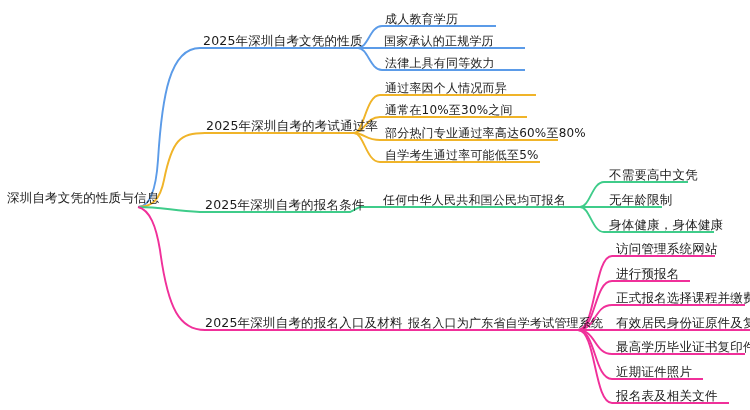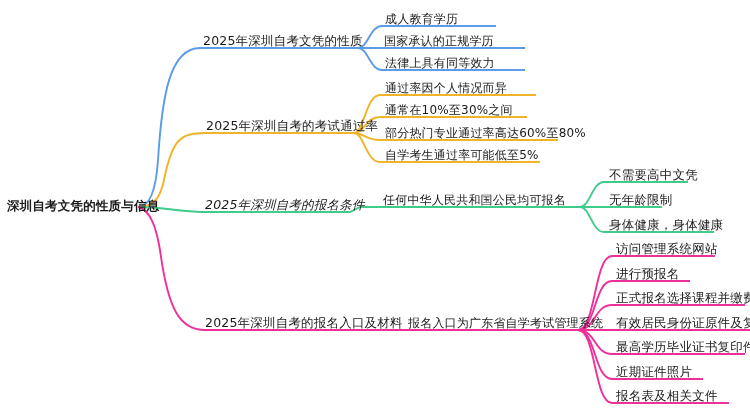--- a/index.html
+++ b/index.html
@@ -114,34 +114,34 @@
     <path d="M138,207 C150,210 156,226 160,250 C168,310 180,330 205,330 L578,330" fill="none" stroke="#F0309A" stroke-width="1.9"></path>
     <path d="M578,330 C596,330 594,256 612,256 L715,256" fill="none" stroke="#F0309A" stroke-width="1.9"></path>
     <path d="M578,330 C596,330 594,281 612,281 L690,281" fill="none" stroke="#F0309A" stroke-width="1.9"></path>
     <path d="M578,330 C596,330 594,305 612,305 L745,305" fill="none" stroke="#F0309A" stroke-width="1.9"></path>
     <path d="M578,330 L612,330 L750,330" fill="none" stroke="#F0309A" stroke-width="1.9"></path>
     <path d="M578,330 C596,330 594,354 612,354 L745,354" fill="none" stroke="#F0309A" stroke-width="1.9"></path>
     <path d="M578,330 C596,330 594,379 612,379 L703,379" fill="none" stroke="#F0309A" stroke-width="1.9"></path>
     <path d="M578,330 C596,330 594,403 612,403 L729,403" fill="none" stroke="#F0309A" stroke-width="1.9"></path>
   </svg>
 
-  <div class="node node-root" style="left:7px; top:200px;font-weight:bold;">深圳自考文凭的性质与信息</div>
+  <div class="node node-root" style="left:7px; top:192px;">深圳自考文凭的性质与信息</div>
 
   <div class="node node-l1" style="left:203px; top:35px;">2025年深圳自考文凭的性质</div>
   <div class="node node-l2" style="left:385px; top:13px;">成人教育学历</div>
   <div class="node node-l2" style="left:384px; top:35px;">国家承认的正规学历</div>
   <div class="node node-l2" style="left:385px; top:57px;">法律上具有同等效力</div>
 
   <div class="node node-l1" style="left:206px; top:120px;text-align:center;">2025年深圳自考的考试通过率</div>
   <div class="node node-l2" style="left:385px; top:82px;">通过率因个人情况而异</div>
   <div class="node node-l2" style="left:385px; top:104px;">通常在10%至30%之间</div>
   <div class="node node-l2" style="left:385px; top:127px;">部分热门专业通过率高达60%至80%</div>
   <div class="node node-l2" style="left:385px; top:149px;">自学考生通过率可能低至5%</div>
 
-  <div class="node node-l1" style="left:205px; top:199px;font-style:italic;">2025年深圳自考的报名条件</div>
+  <div class="node node-l1" style="left:205px; top:199px;">2025年深圳自考的报名条件</div>
   <div class="node node-l2" style="left:383px; top:194px;">任何中华人民共和国公民均可报名</div>
   <div class="node node-l3" style="left:609px; top:169px;">不需要高中文凭</div>
   <div class="node node-l3" style="left:609px; top:194px;">无年龄限制</div>
   <div class="node node-l3" style="left:609px; top:219px;">身体健康，身体健康</div>
 
   <div class="node node-l1" style="left:205px; top:317px;">2025年深圳自考的报名入口及材料</div>
   <div class="node node-l3" style="left:616px; top:243px;">访问管理系统网站</div>
   <div class="node node-l2" style="left:408px; top:317px;">报名入口为广东省自学考试管理系统</div>
   <div class="node node-l3" style="left:616px; top:268px;">进行预报名</div>
   <div class="node node-l3" style="left:616px; top:292px;">正式报名选择课程并缴费</div>

